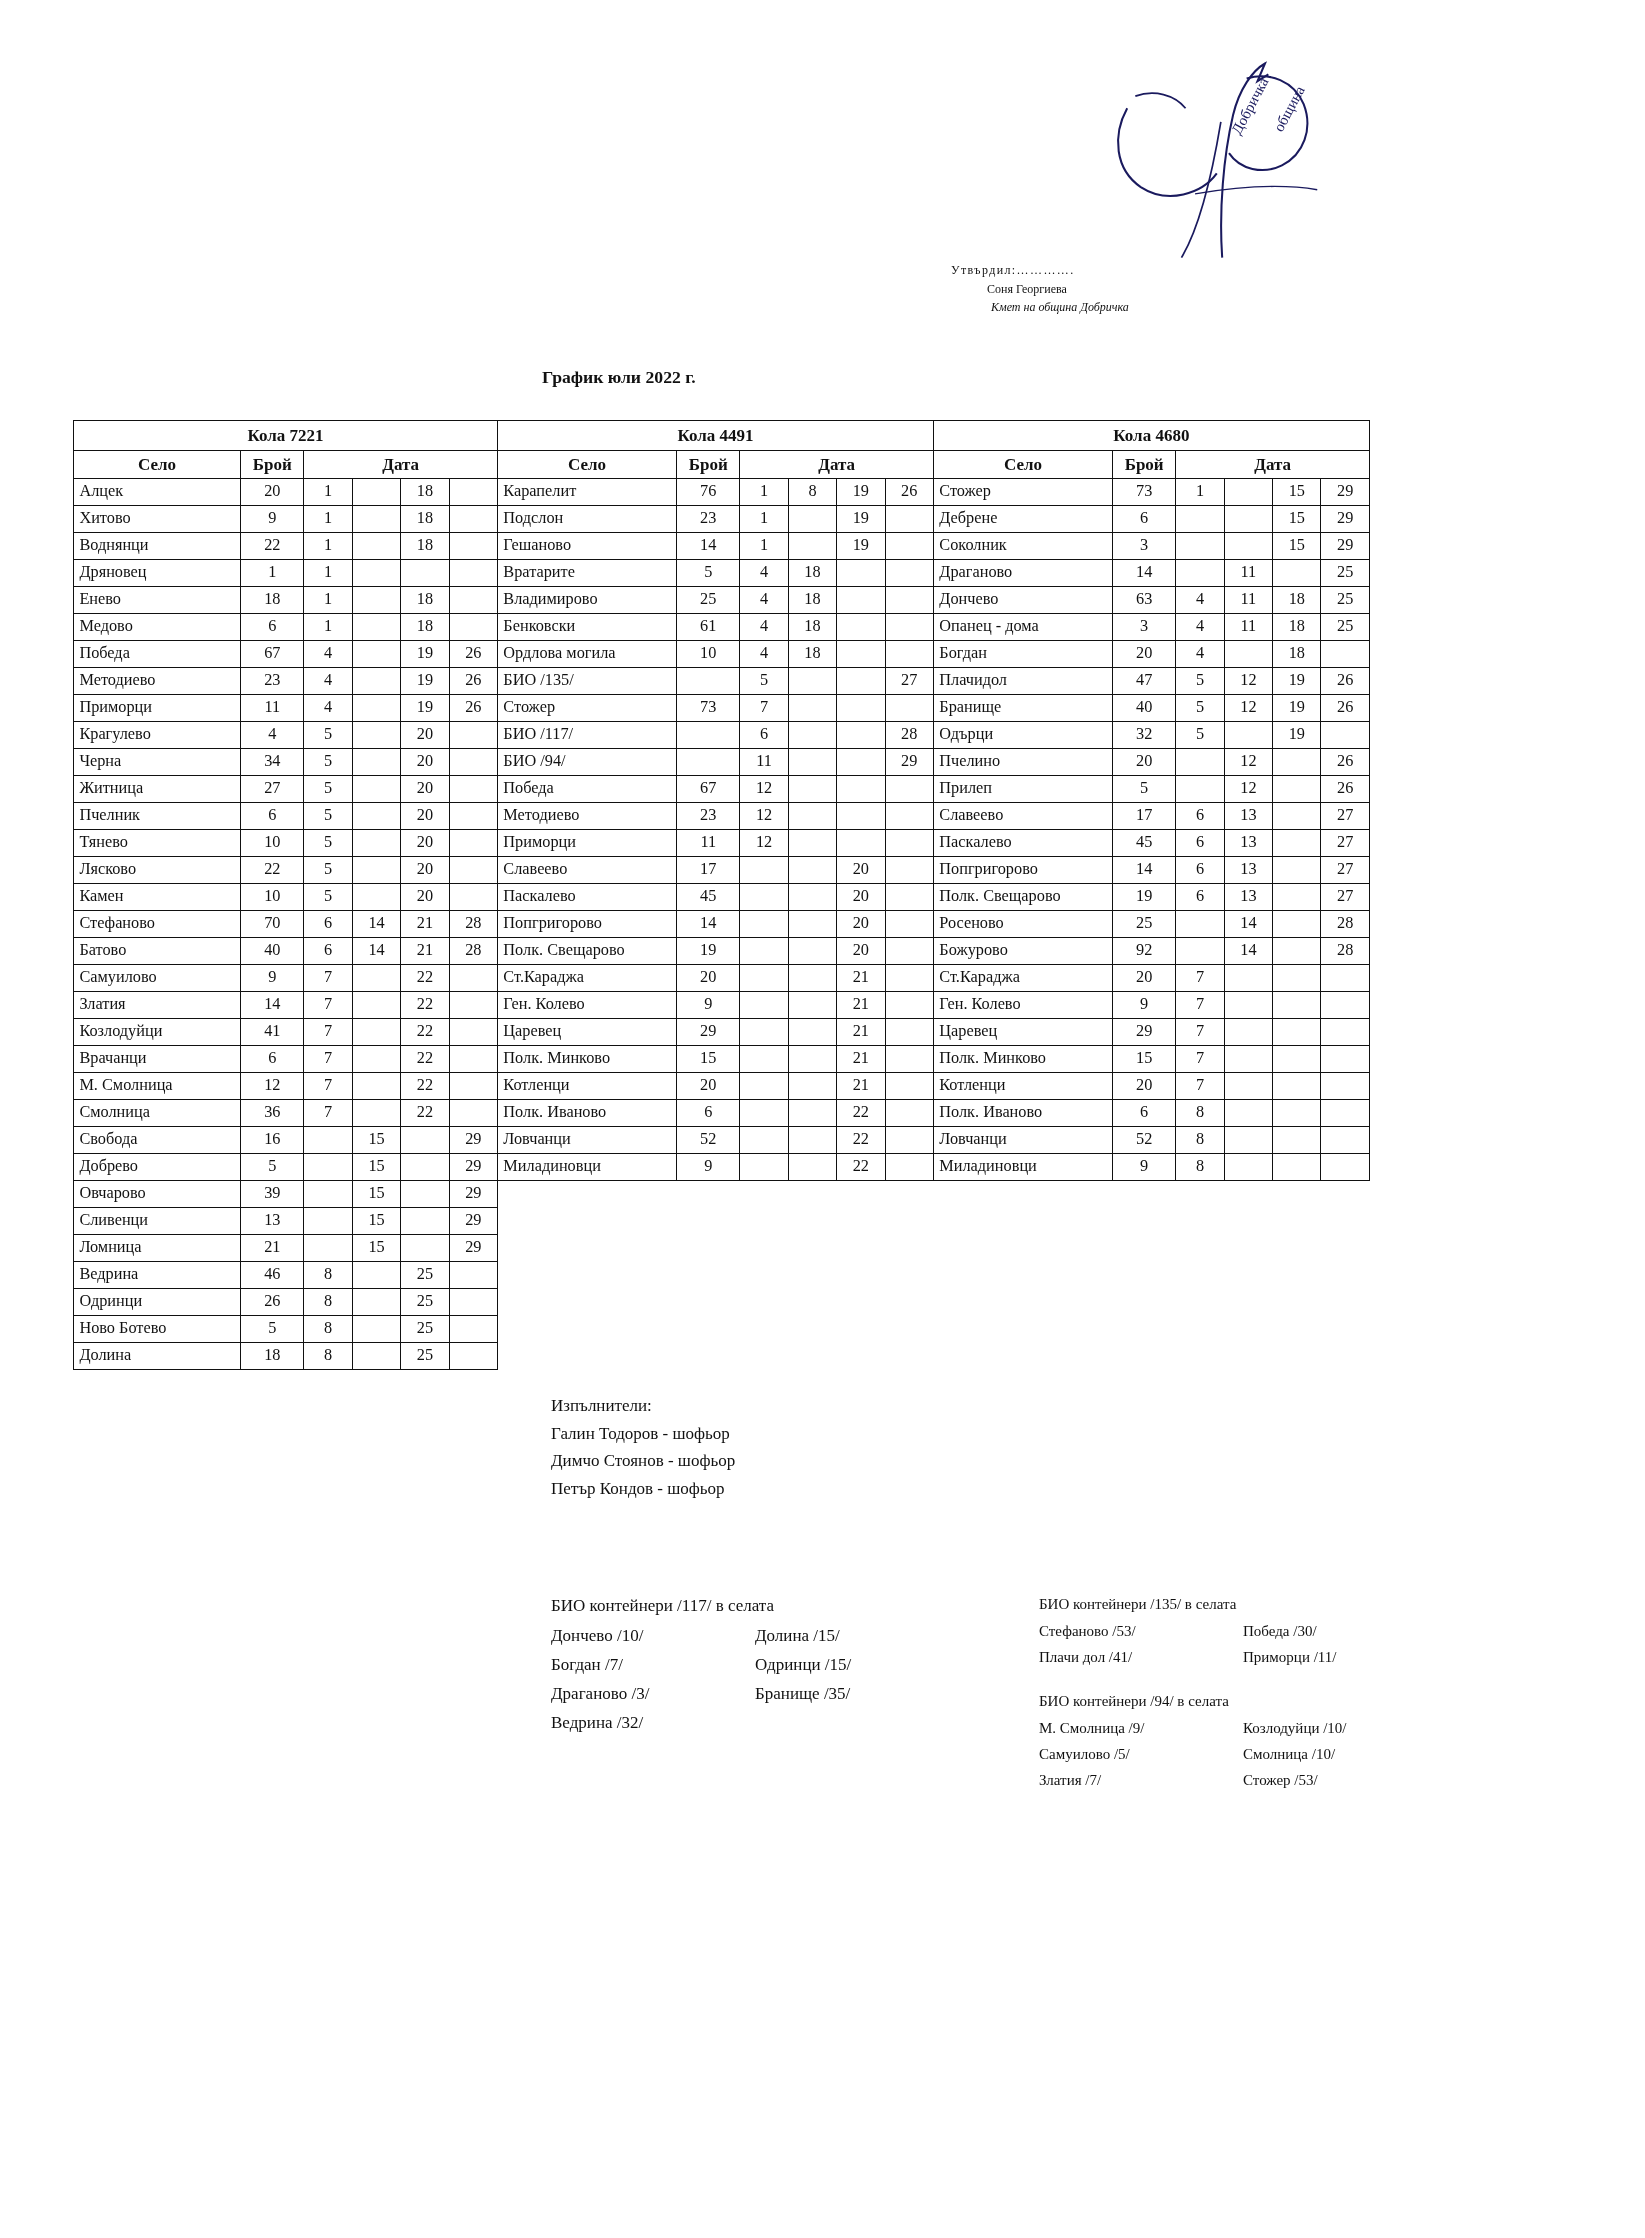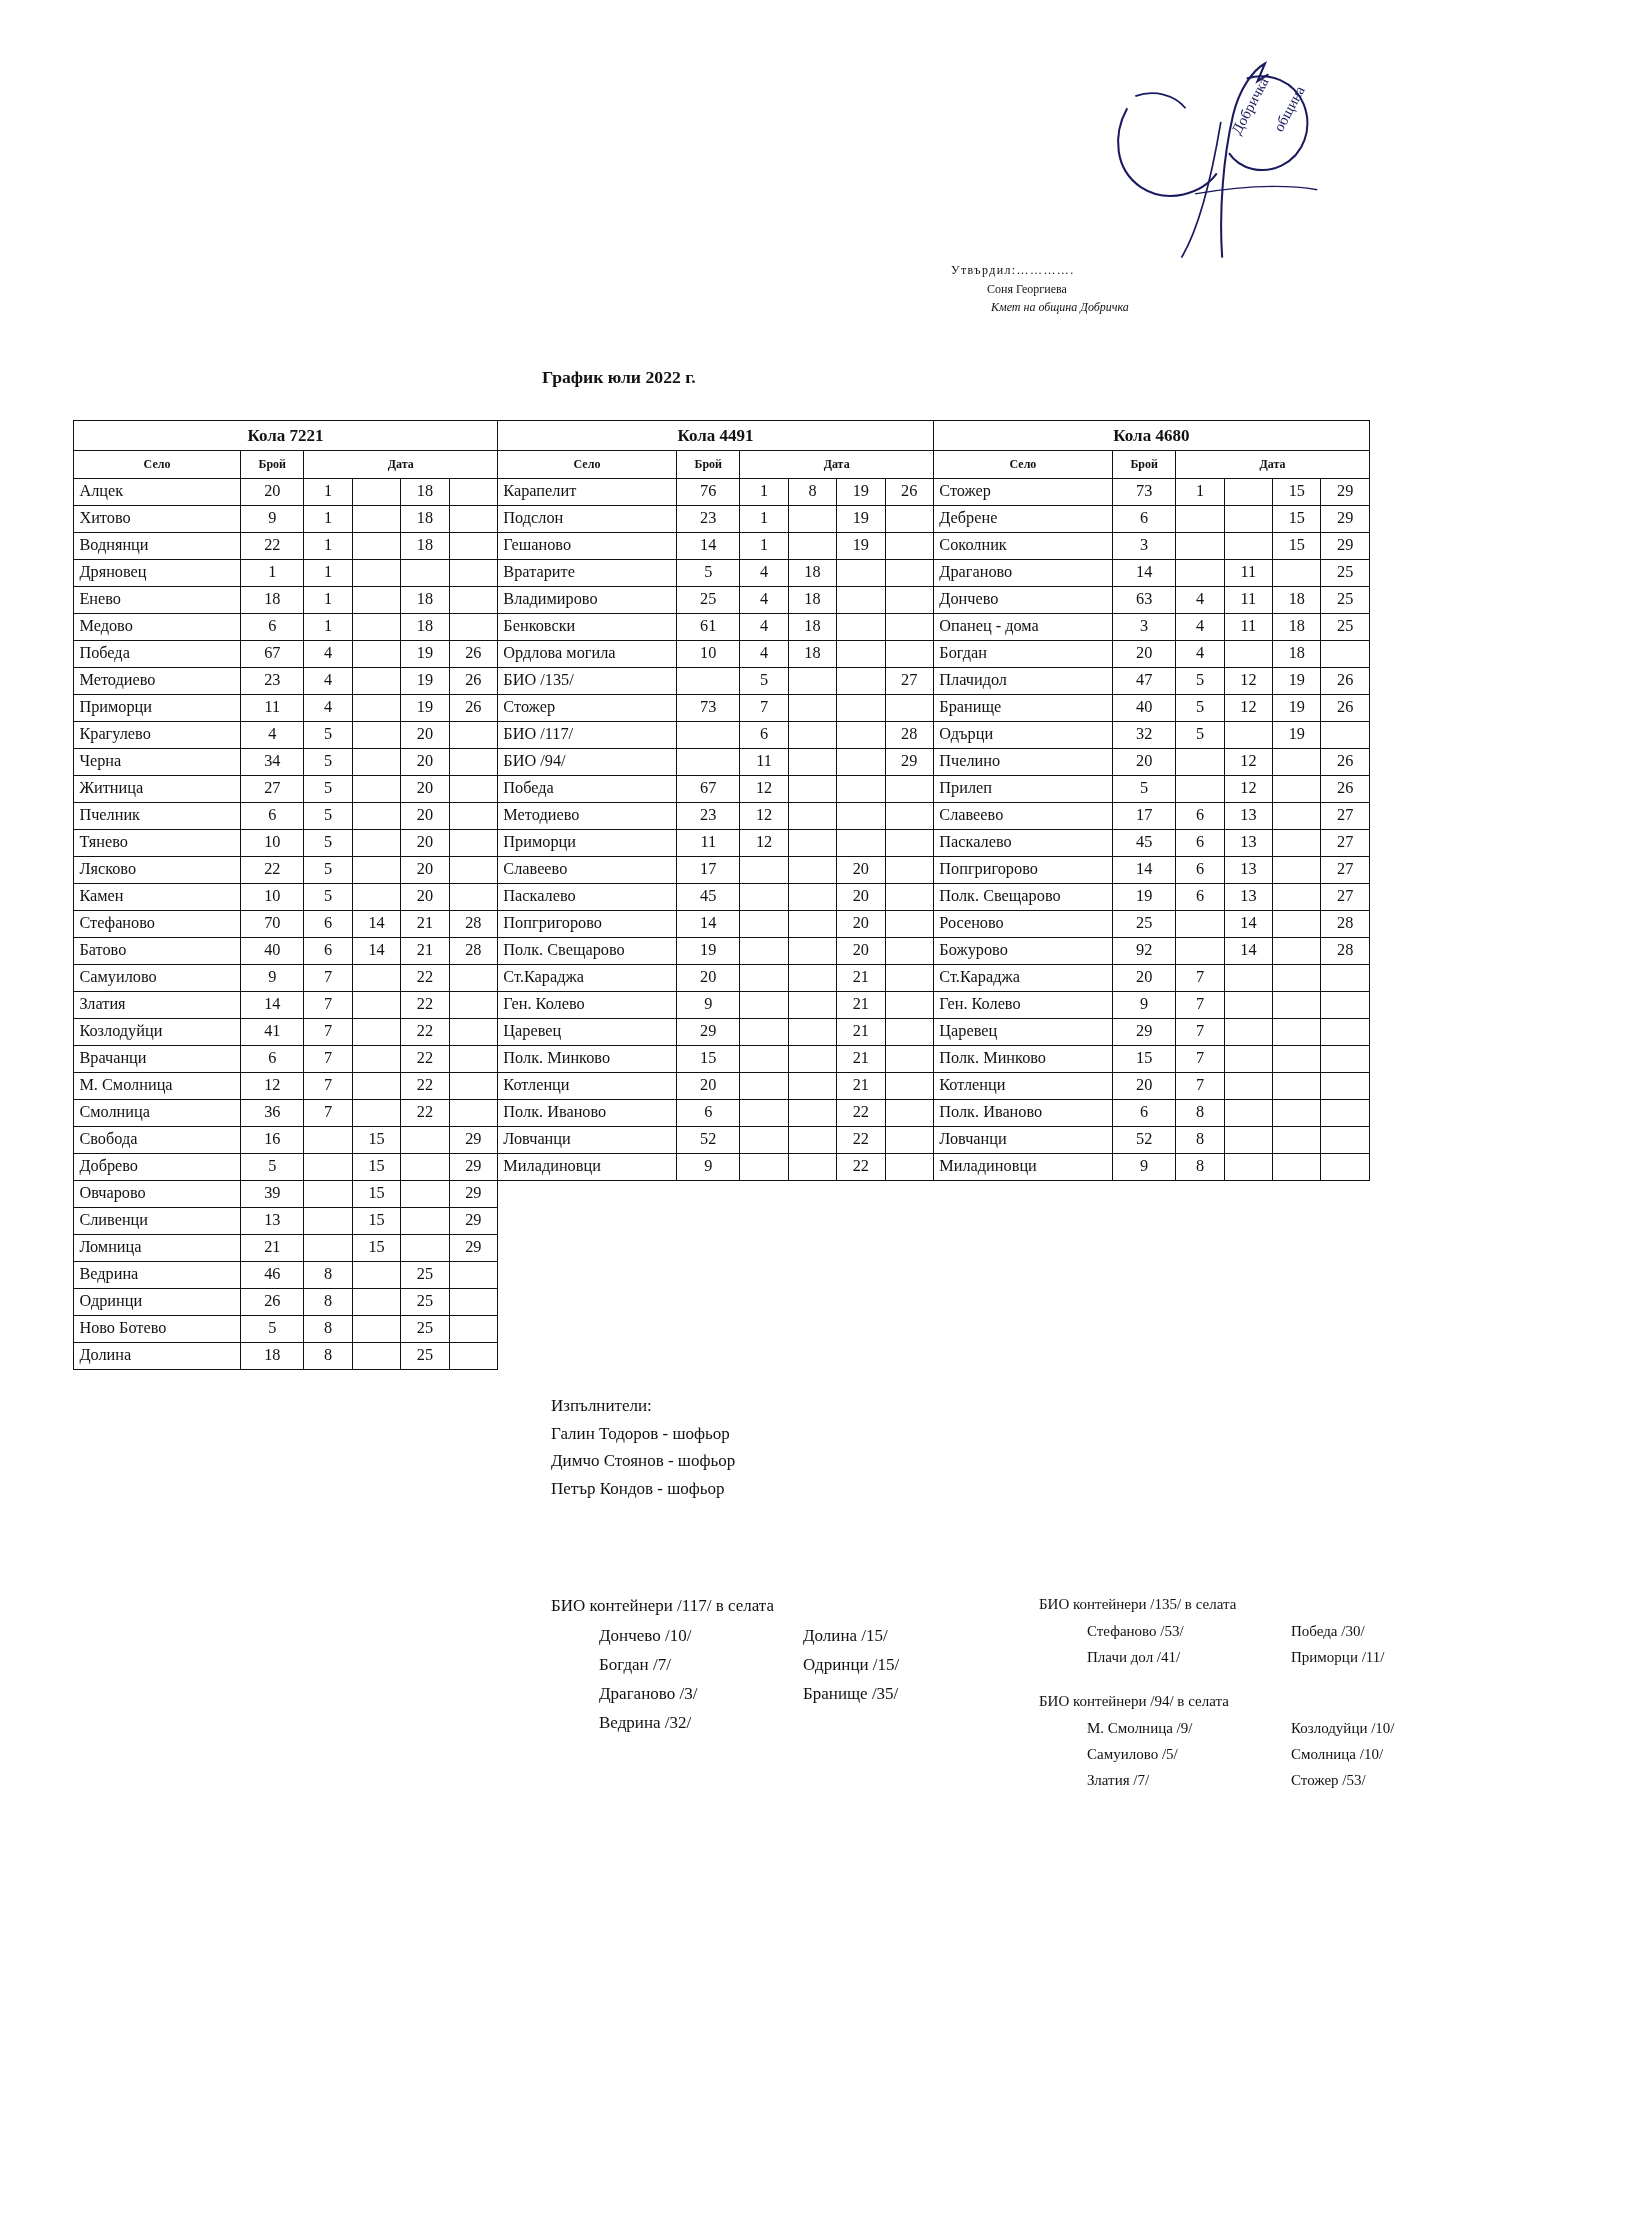--- a/index.html
+++ b/index.html
@@ -78,21 +78,21 @@
     text-align: center;
     line-height: 1;
   }
   .sched .car-head {
     font-weight: bold;
     font-size: 17px;
     height: 28.5px;
   }
   .sched .col-head {
     font-weight: bold;
-    font-size: 12px;
+    font-size: 17px;
     height: 27px;
   }
   .sched td.village {
     text-align: left;
     padding-left: 5.4px;
     white-space: nowrap;
   }
   .w-village { width: 158px; }
   .w-count   { width: 57px; }
   .w-date    { width: 42px; }
@@ -120,21 +120,20 @@
     left: 1039px;
     top: 1592px;
     font-size: 15px;
     line-height: 1.62;
   }
   .note-title { margin-bottom: 2.7px; }
   .note-grid {
     display: grid;
     grid-template-columns: 204px 204px;
     row-gap: 1.4px;
-    margin-left: 48px;
   }
   .gap { height: 20.4px; }
 </style>
 </head>
 <body>
 
 <div class="page">
 
   <svg class="signature" viewBox="0 0 380 330">
     <path d="M180 300 C 175 230, 182 150, 196 90 C 205 52, 225 24, 243 14 L 232 40 L 248 30" fill="none" stroke="#1a1a5e" stroke-width="3"></path>

